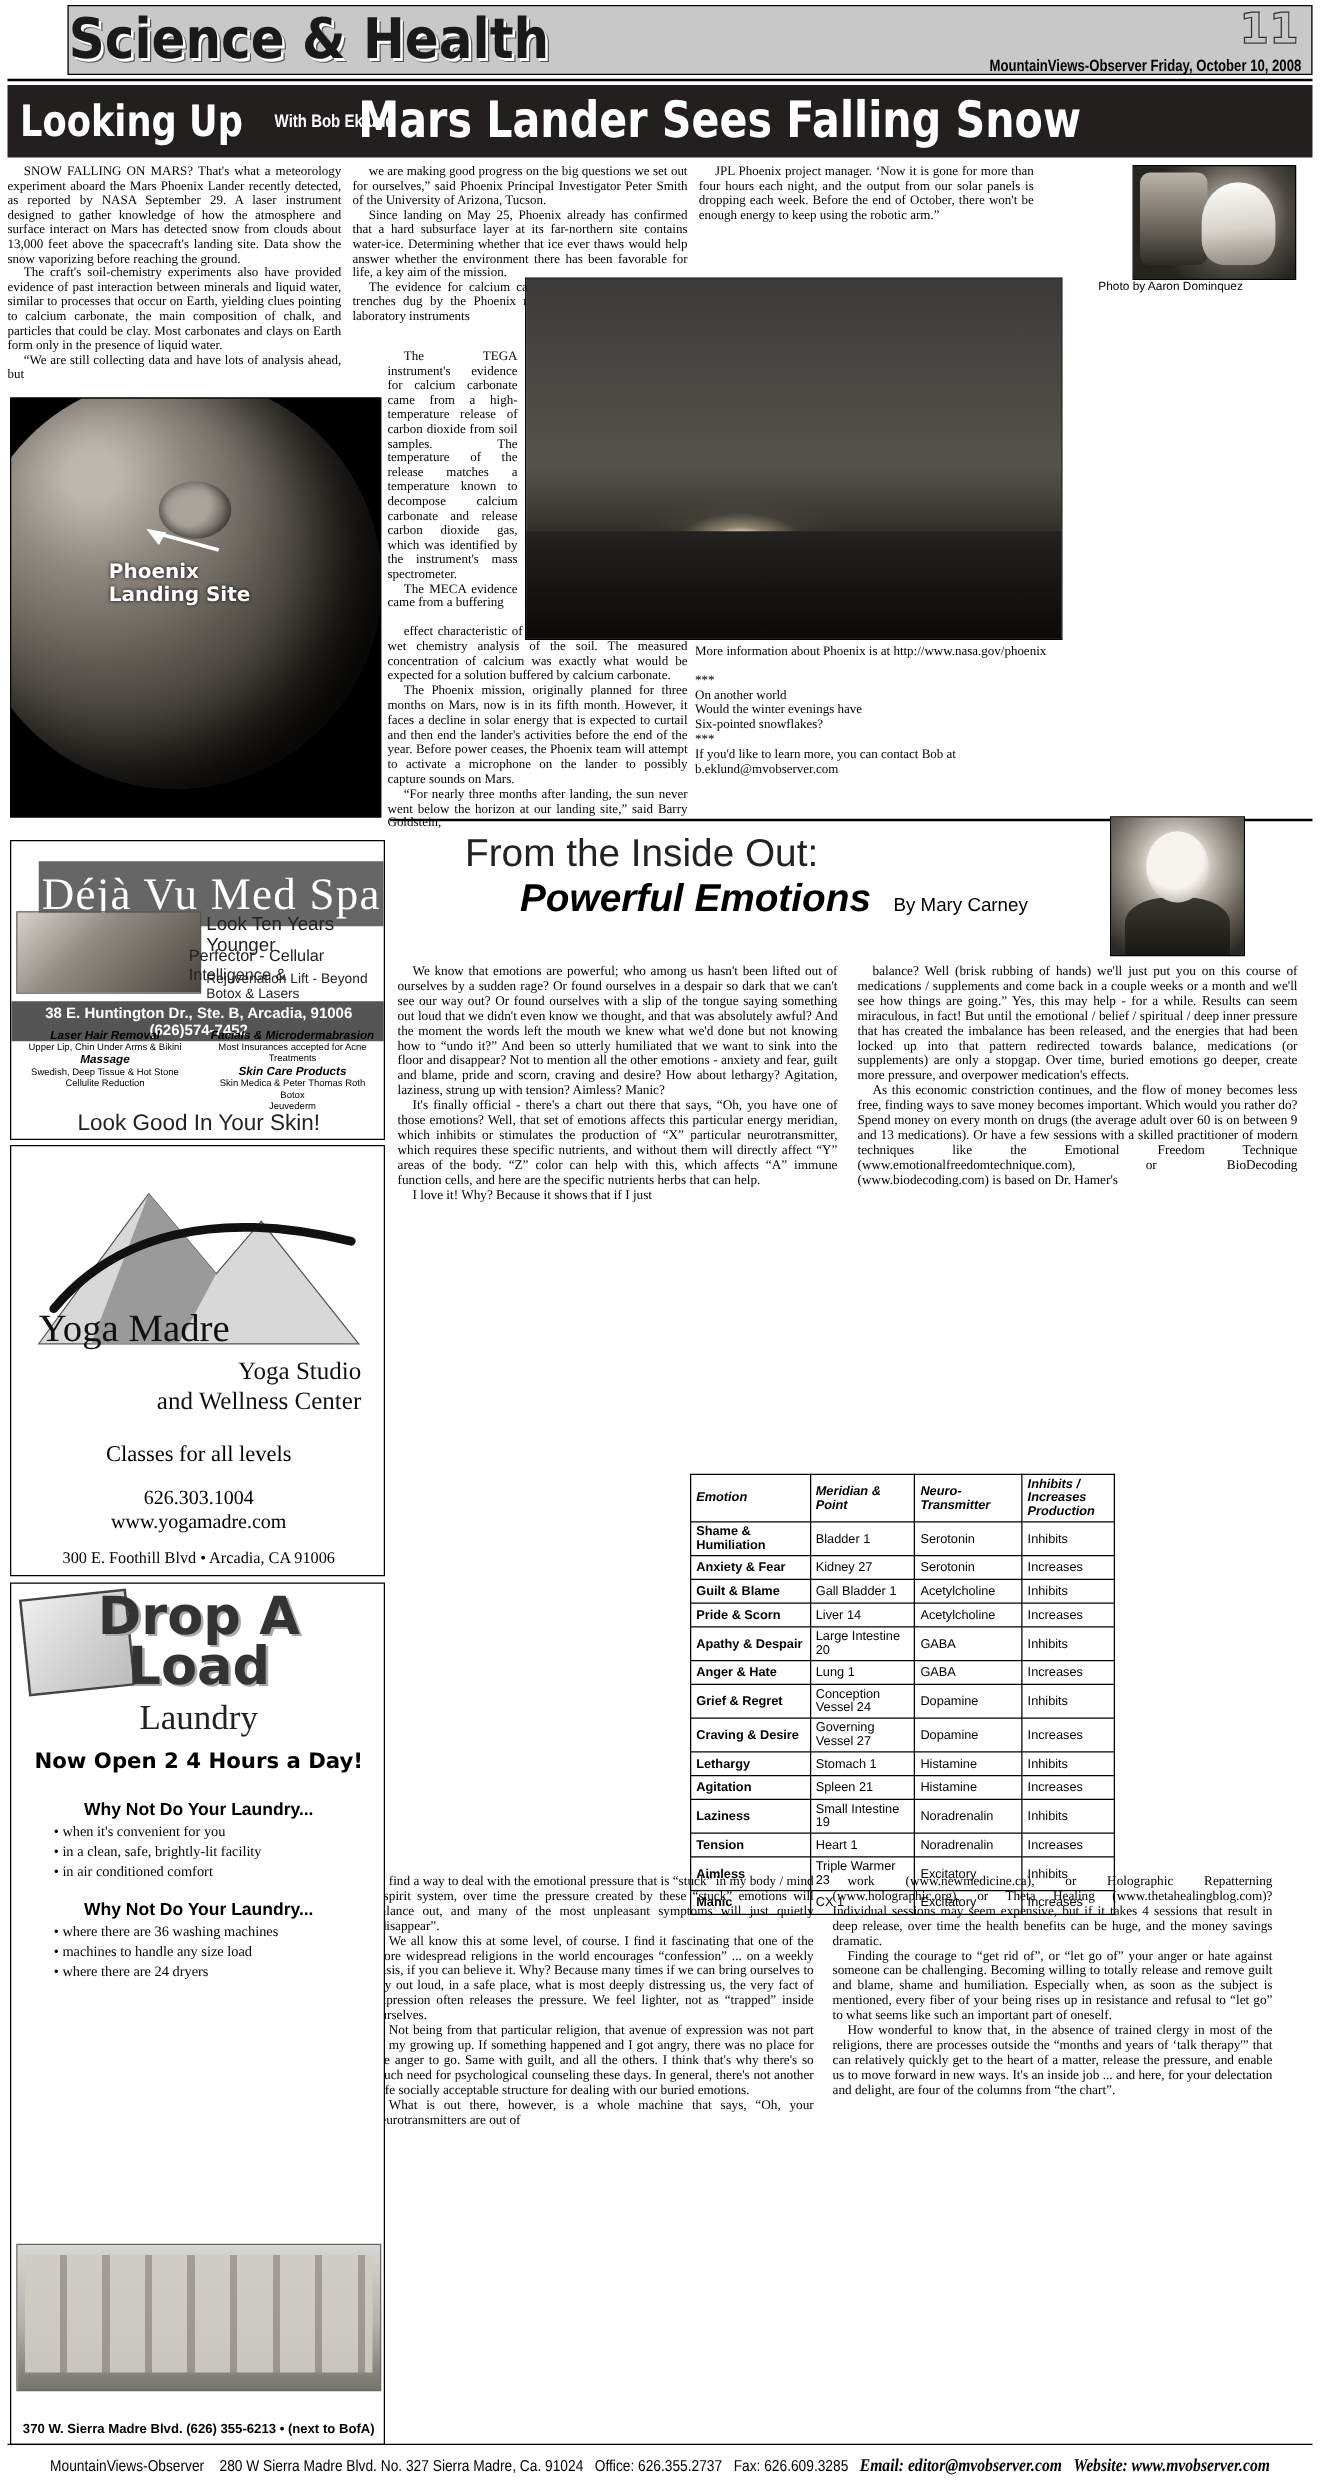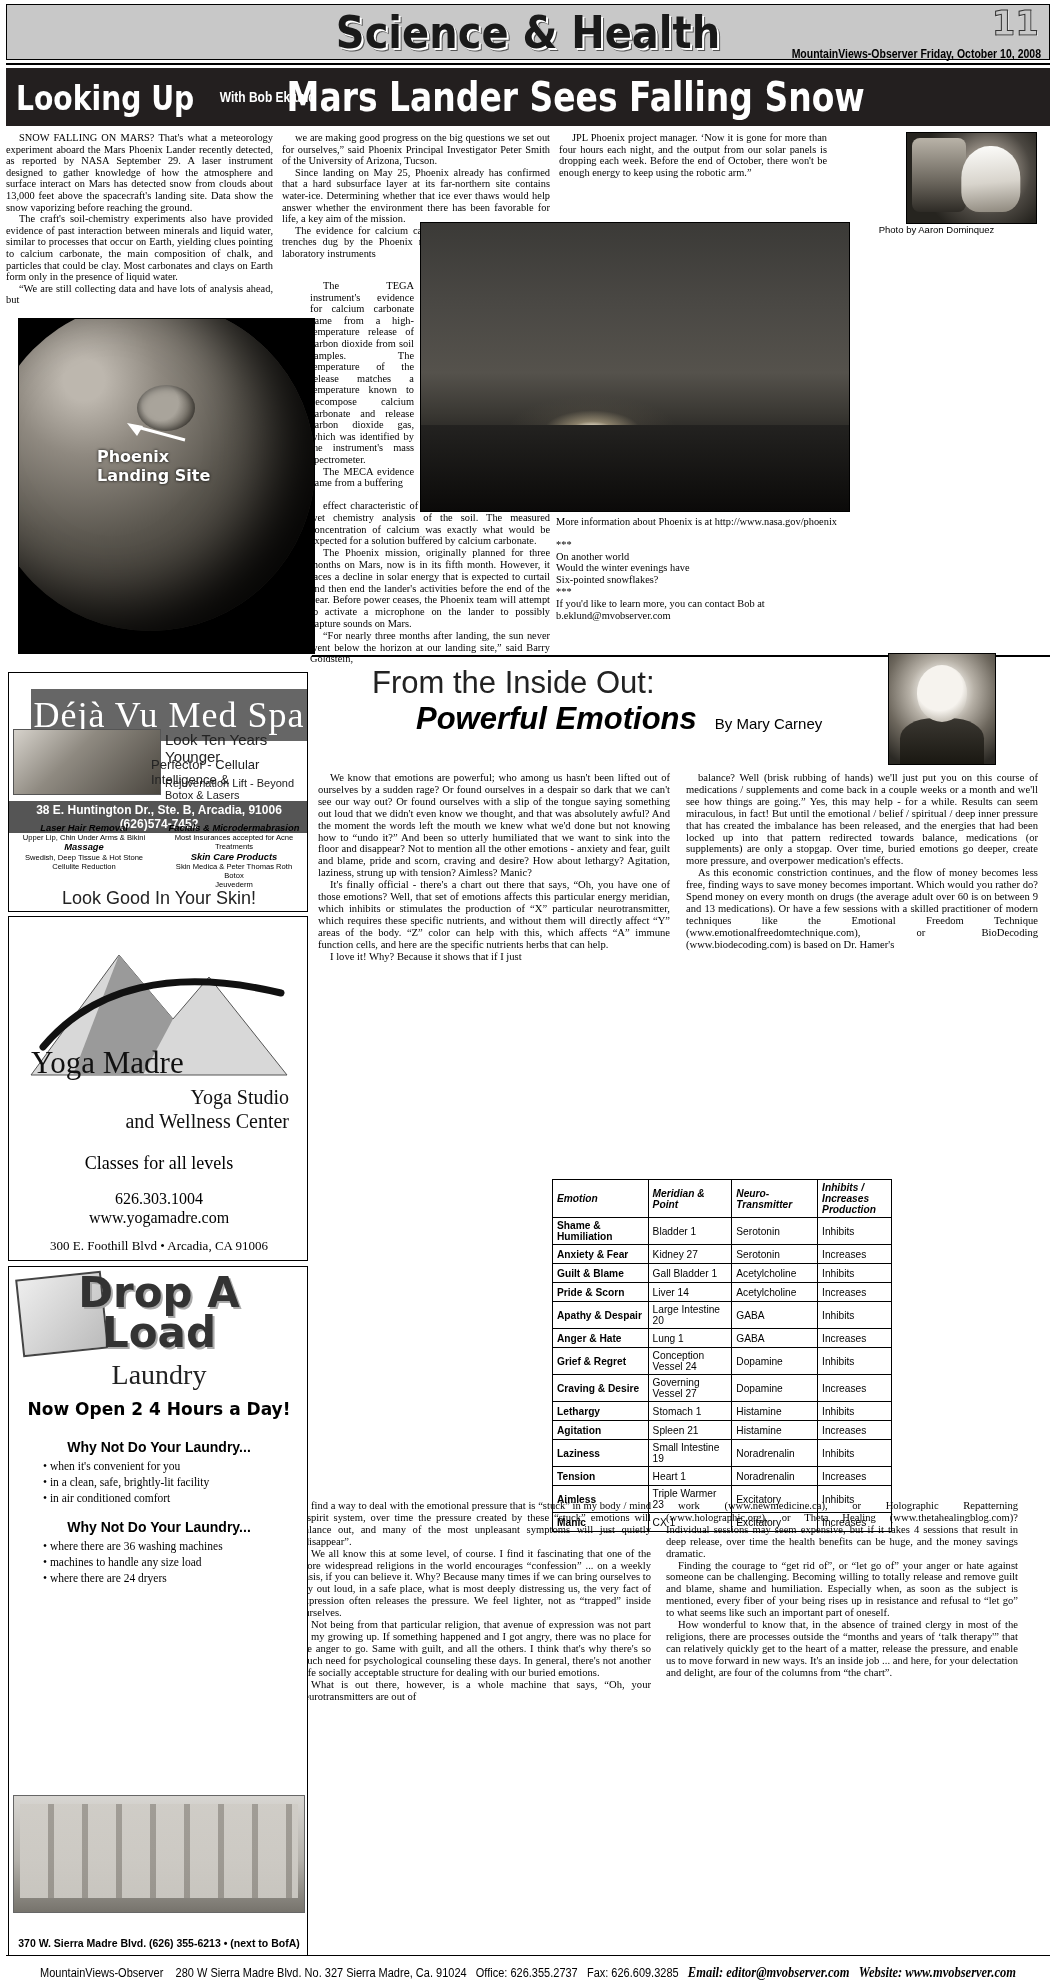--- a/index.html
+++ b/index.html
@@ -12,21 +12,21 @@
     overflow:hidden;
   }
   .page { width:1056px; height:1984px; position:relative; padding:4px 6px 0 6px; }
 
   
   .masthead {
     position:relative;
     height:56px;
     background:#c8c8c8;
     border:1px solid #000;
-    display:flex; align-items:center; justify-content:center;
+    display:flex; align-items:center; margin-left:48px;
   }
   .masthead-title {
     font-family:"DejaVu Sans", sans-serif;
     font-weight:bold;
     font-size:40px;
     letter-spacing:0px;
     color:#1a1a1a;
     text-shadow: 2px 2px 0 #ffffff, 3px 3px 0 #555;
     transform:scaleY(1.12);
   }
@@ -116,21 +116,20 @@
     font-family:"Liberation Sans", sans-serif;
     font-size:9.5px; text-align:center; margin-top:2px;
     clear:both;
   }
 
   
   .mars-wrap{
     position:absolute; left:8px; top:318px; width:297px; height:336px;
     border:1px solid #000; overflow:hidden;
     background:#000;
-    margin-left:10px;
   }
   .mars-body{
     position:absolute; left:-34px; top:-18px; width:330px; height:330px;
     border-radius:50%;
     background:
       radial-gradient(circle at 30% 24%, #bdb7ae 0 6%, #8f8980 22%, #5c5850 46%, #2b2823 76%, #151310 100%);
     box-shadow: inset -38px -20px 60px rgba(0,0,0,.85);
   }
   .mars-crater{
     position:absolute; left:118px; top:66px; width:58px; height:46px;

